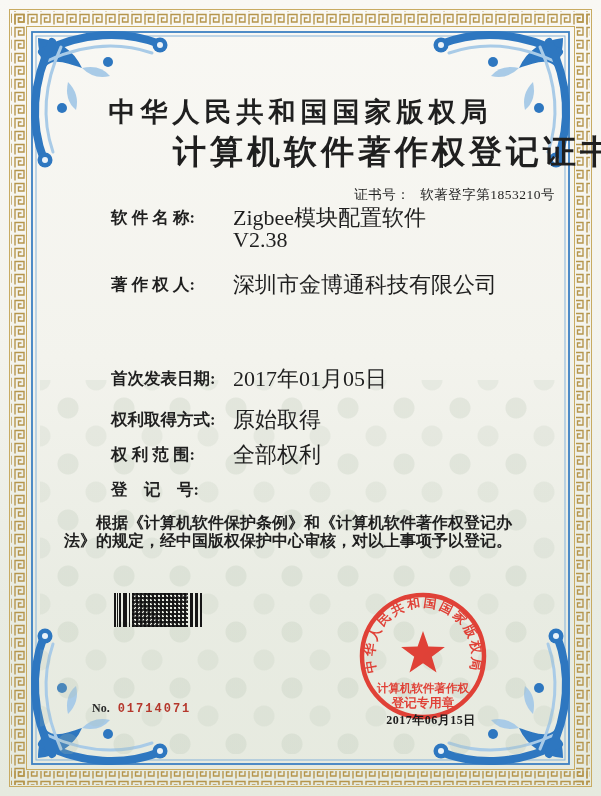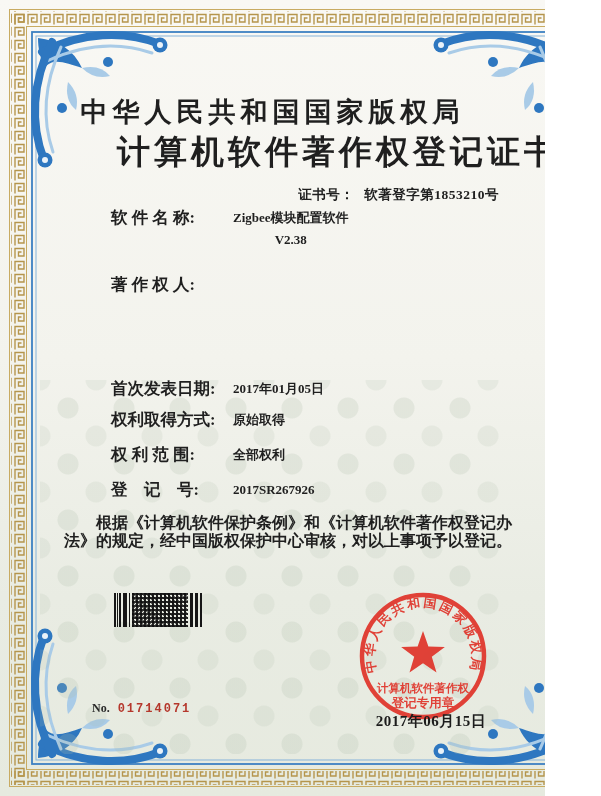--- a/index.html
+++ b/index.html
@@ -1,18 +1,18 @@
 <!DOCTYPE html>
 <html><head>
 <meta charset="utf-8">
 <style>
   html,body{margin:0;padding:0;background:#ffffff;}
   .cert{
     position:relative;
-    width:545px;height:796px;
+    width:601px;height:796px;
     background:linear-gradient(180deg,#f9f8f4 0%,#f3f3ed 45%,#e9ece3 75%,#e6eadf 100%);
     overflow:hidden;
     font-family:"Liberation Serif","DejaVu Serif",serif;
     color:#1f1f1f;
   }
   .watermark{
     position:absolute;left:40px;right:40px;top:380px;bottom:42px;
     background-image:
       radial-gradient(circle, rgba(173,188,169,0.30) 0 10px, rgba(173,188,169,0) 11px),
       radial-gradient(circle, rgba(173,188,169,0.22) 0 10px, rgba(173,188,169,0) 11px);
@@ -25,33 +25,33 @@
   .title{
     position:absolute;top:94px;left:0;width:100%;
     text-align:center;font-size:27px;font-weight:700;letter-spacing:5px;
   }
   .subtitle{
     position:absolute;top:130px;left:16px;width:100%;
     text-align:right;font-size:33px;font-weight:700;letter-spacing:4px;
   }
   .certno{
     position:absolute;top:186px;right:46px;
-    font-size:13.5px;font-weight:700;letter-spacing:.5px;
+    font-size:13.5px;font-weight:400;letter-spacing:.5px;
   }
   .certno .lbl{margin-right:10px;}
   .field-row{position:absolute;left:66px;display:flex;align-items:flex-start;}
   .field-row .f-label{
     width:122px;flex:0 0 122px;
     font-size:16.5px;font-weight:700;white-space:pre;margin-left:45px;
   }
   .field-row .f-value{
-    font-size:13px;font-weight:700;white-space:pre-line;line-height:22px;text-align:center;
+    font-size:22px;font-weight:400;white-space:pre-line;line-height:22px;
   }
   .row-0{top:207px}.row-1{top:274px}.row-2{top:338px}
-  .row-3{top:378px}.row-4{top:409px}.row-5{top:444px}.row-6{top:479px}
+  .row-3{top:368px}.row-4{top:409px}.row-5{top:444px}.row-6{top:479px}
   .statement{
     position:absolute;top:514px;left:64px;width:478px;
     font-size:16px;font-weight:700;line-height:18px;text-indent:2em;
   }
   .barcode{
     position:absolute;left:114px;top:593px;width:88px;height:34px;
     display:flex;
   }
   .barcode .bc-bars{
     flex:0 0 16px;
@@ -67,21 +67,21 @@
       repeating-linear-gradient(0deg,rgba(18,18,18,.88) 0 2px,rgba(0,0,0,0) 2px 4px);
   }
   .barcode .bc-bars-r{
     flex:0 0 12px;
     background:
       repeating-linear-gradient(90deg,#161616 0 3px,rgba(0,0,0,0) 3px 5px);
   }
   .seal{position:absolute;left:346px;top:580px;opacity:.93;}
   .seal-date{
     position:absolute;left:356px;top:712px;width:150px;
-    text-align:center;font-size:15px;font-weight:700;color:#1c1c1c;letter-spacing:.5px;
+    text-align:center;font-size:12px;font-weight:700;color:#1c1c1c;letter-spacing:.5px;
   }
   .serial{position:absolute;left:92px;top:701px;font-size:12px;font-weight:700;}
   .serial .no-prefix{color:#2a2a2a;margin-right:8px;}
   .serial .no-digits{
     color:#b5372c;font-family:"Liberation Mono","DejaVu Sans Mono",monospace;
     letter-spacing:2px;font-weight:700;
   }
 </style>
 </head>
 <body>
@@ -134,36 +134,36 @@
     <span class="lbl">证书号：</span><span>软著登字第1853210号</span>
   </div>
 
   <div class="field-row row-0">
     <span class="f-label">软 件 名 称:</span>
     <span class="f-value">Zigbee模块配置软件
 V2.38</span>
   </div>
   <div class="field-row row-1">
     <span class="f-label">著 作 权 人:</span>
+    <span class="f-value">深圳市金博通科技有限公司</span>
   </div>
   <div class="field-row row-3">
     <span class="f-label">首次发表日期:</span>
     <span class="f-value">2017年01月05日</span>
   </div>
   <div class="field-row row-4">
     <span class="f-label">权利取得方式:</span>
     <span class="f-value">原始取得</span>
   </div>
   <div class="field-row row-5">
     <span class="f-label">权 利 范 围:</span>
     <span class="f-value">全部权利</span>
   </div>
   <div class="field-row row-6">
     <span class="f-label">登　记　号:</span>
-    <span class="f-value">2017SR267926</span>
   </div>
 
   <div class="statement">根据《计算机软件保护条例》和《计算机软件著作权登记办法》的规定，经中国版权保护中心审核，对以上事项予以登记。</div>
 
   <div class="barcode">
     <div class="bc-bars"></div>
     <div class="bc-matrix"></div>
     <div class="bc-bars-r"></div>
   </div>
 

